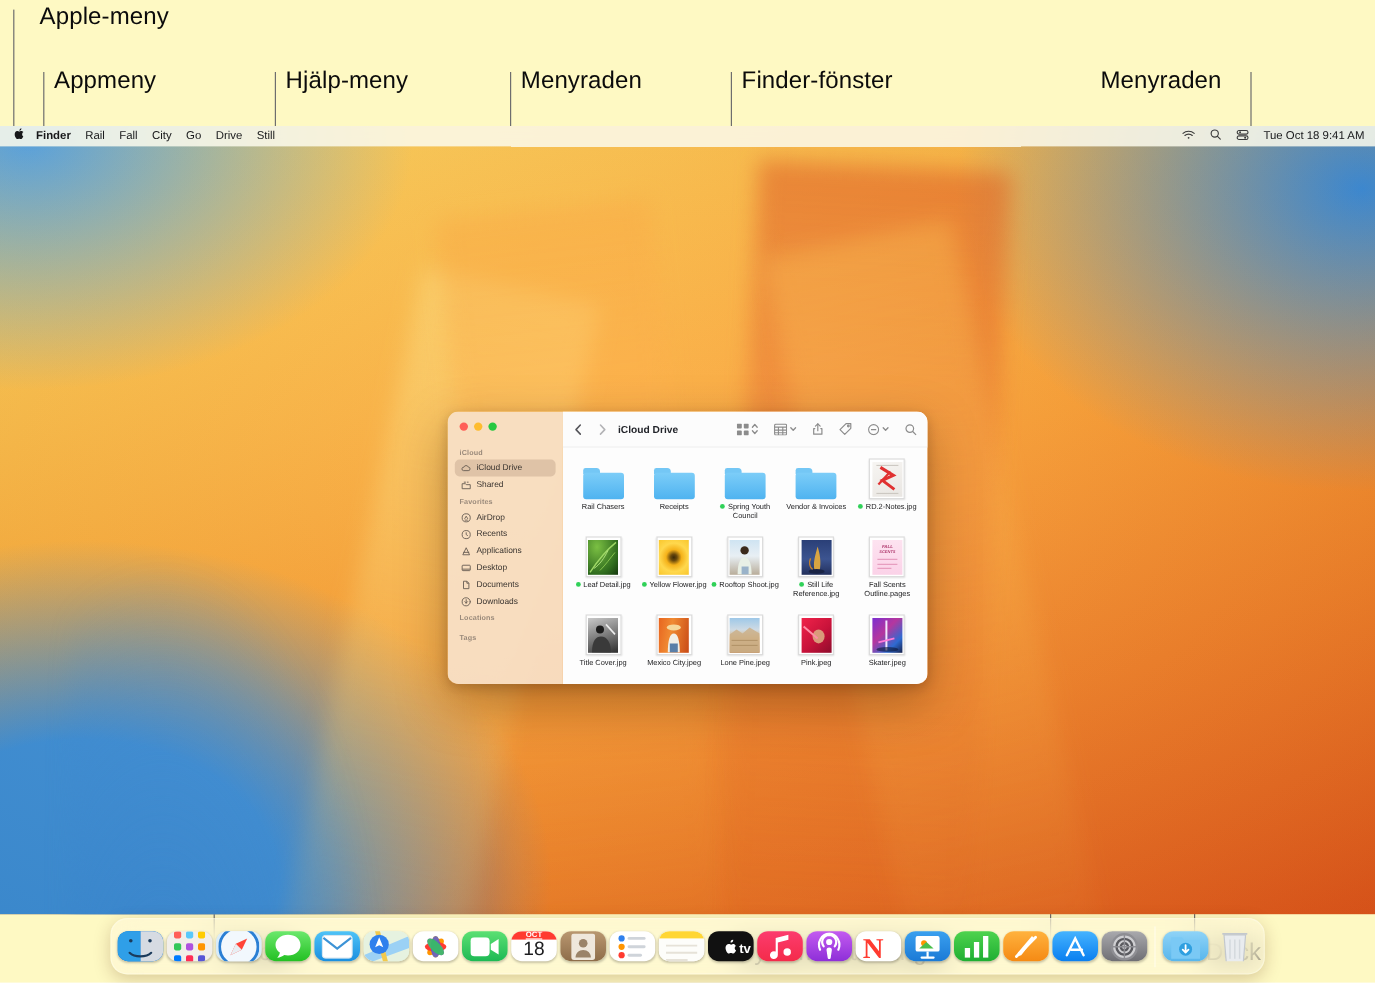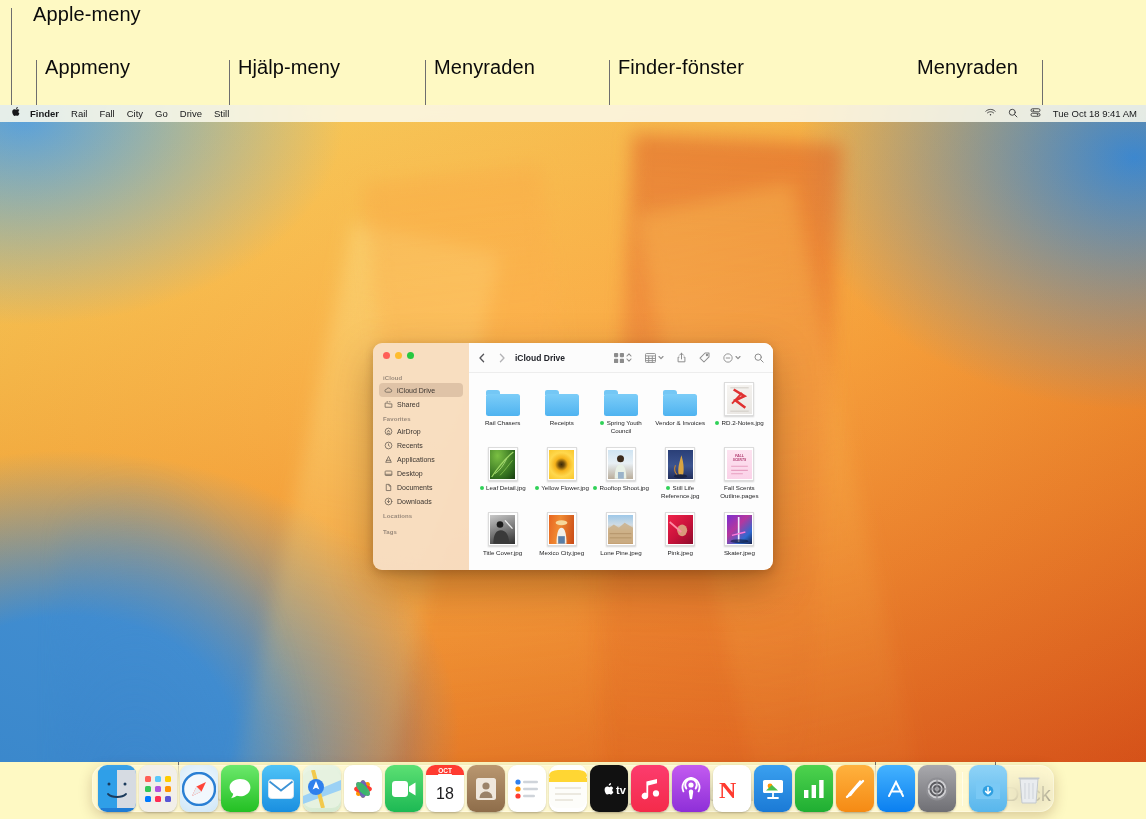--- a/index.html
+++ b/index.html
@@ -172,21 +172,21 @@
     padding: 3px 5px;
     display: flex; align-items: center; gap: 3px;
     background: rgba(255,245,235,0.34);
     border: 1px solid rgba(255,255,255,0.30);
     border-radius: 14px;
     backdrop-filter: blur(12px);
     box-shadow: 0 4px 14px rgba(80,30,0,0.22);
     z-index: 35;
   }
   .dock-ico {
-    width: 38px; height: 47px; border-radius: 9px;
+    width: 38px; height: 25px; border-radius: 9px;
     display: flex; align-items: center; justify-content: center;
     position: relative; overflow: hidden;
     box-shadow: 0 1px 2px rgba(0,0,0,.22);
     font-size: 20px; color: #fff; text-decoration: underline;
   }
   .dock-sep { width: 1px; height: 34px; background: rgba(255,255,255,0.55); margin: 0 3px; }
   .dock-ico svg { display: block; }
 </style>
 </head>
 <body>

